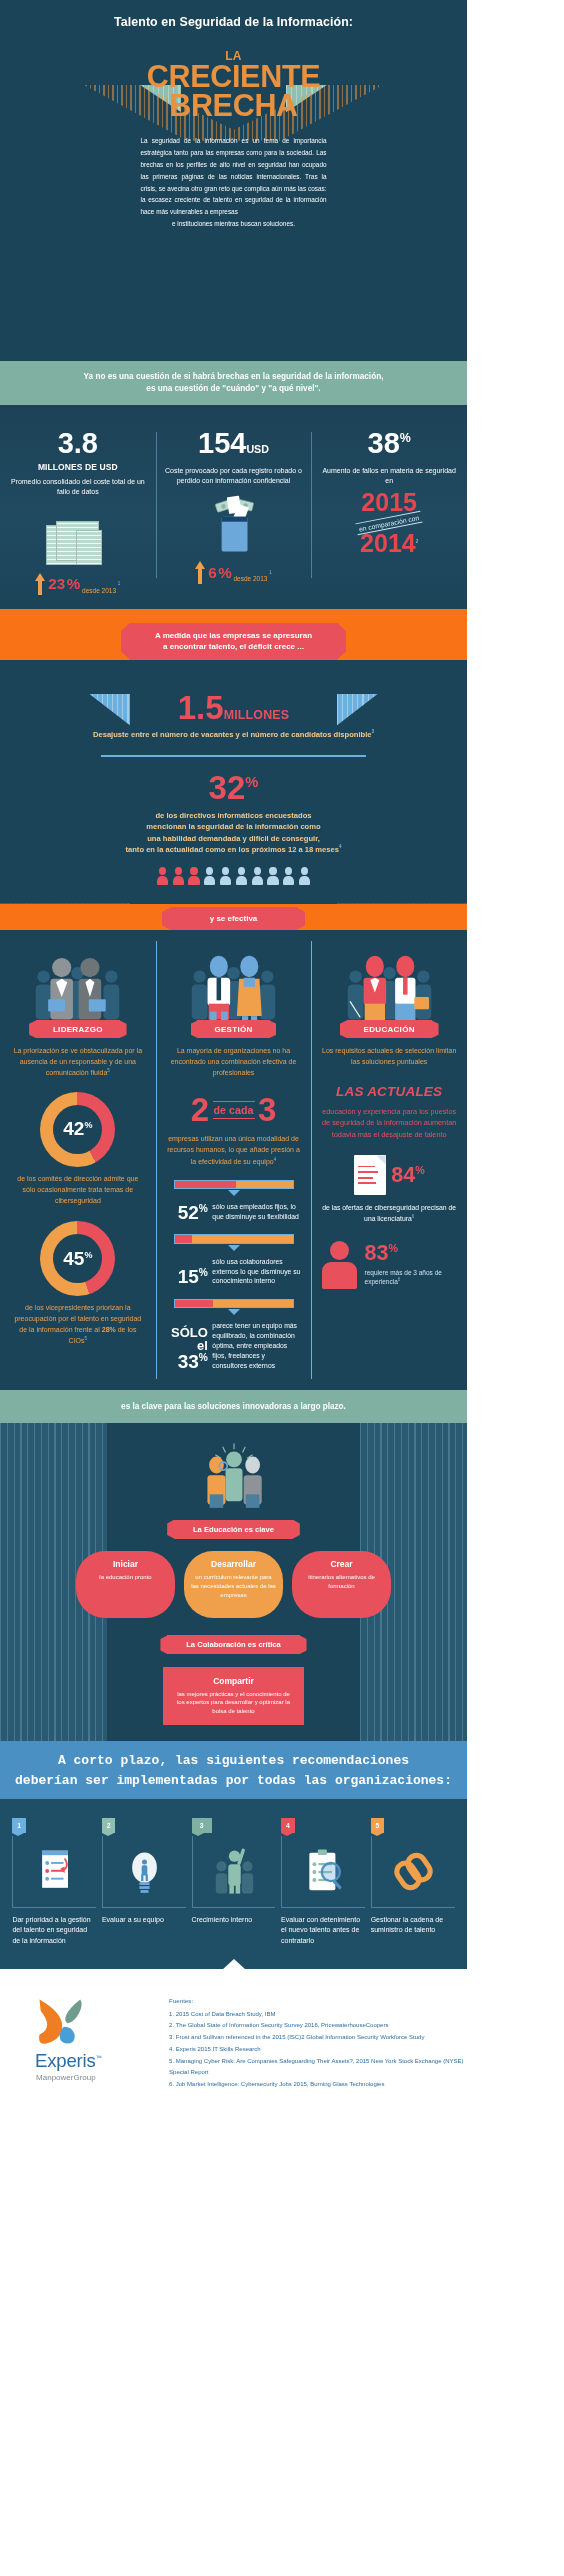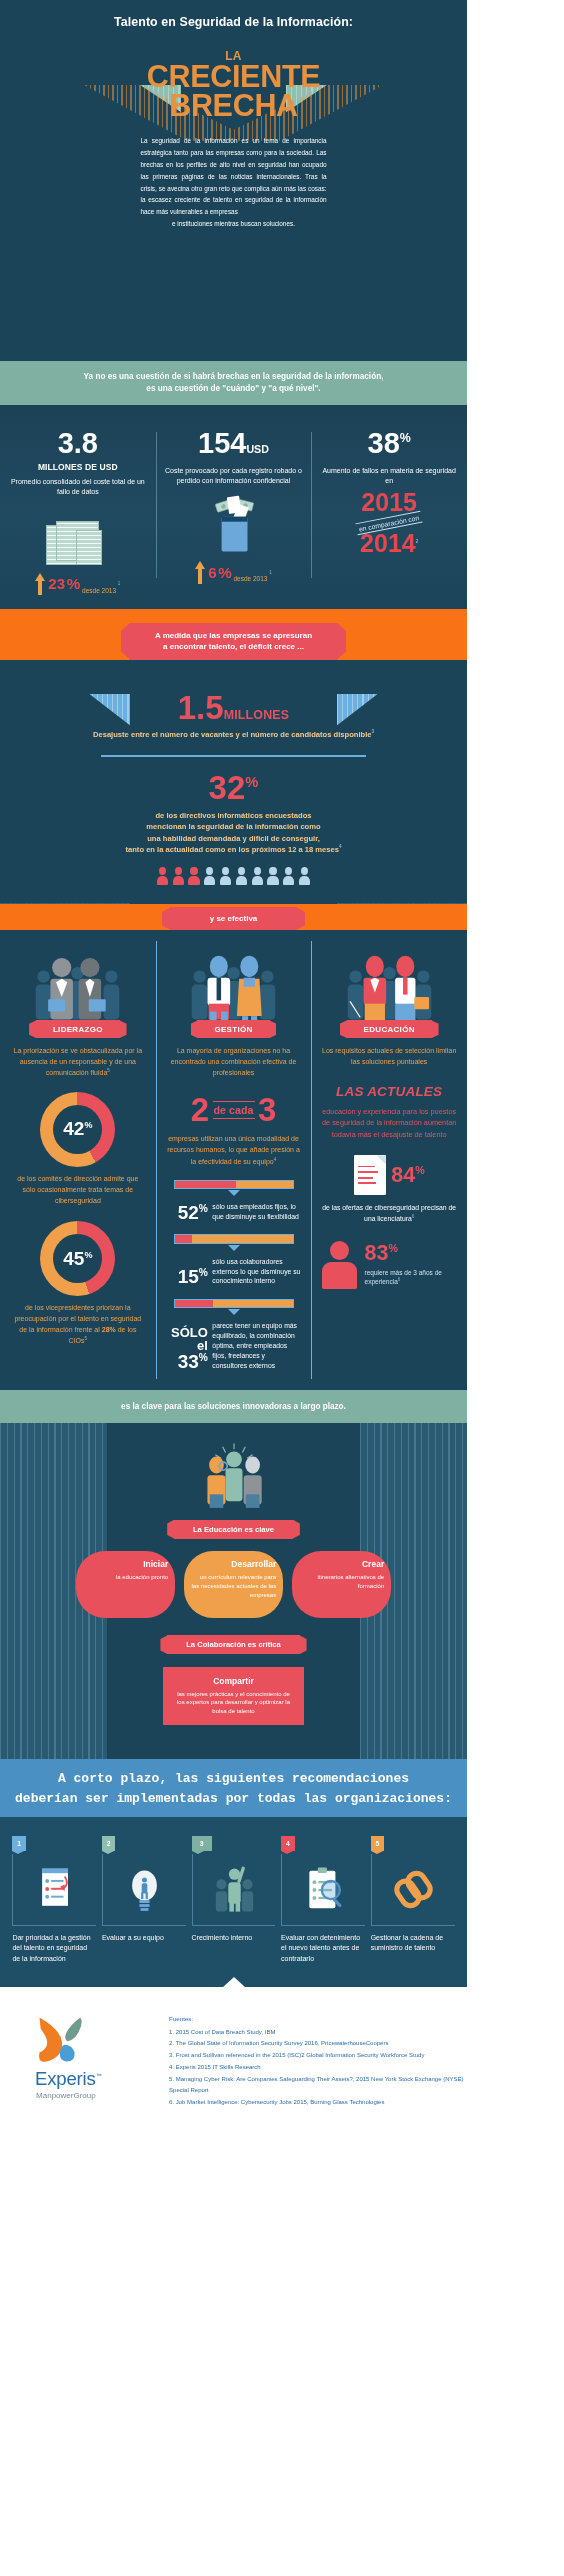--- a/index.html
+++ b/index.html
@@ -224,40 +224,40 @@
   .p83 { margin-top: 17px; display:flex; align-items:center; justify-content:center; gap: 8px; }
   .person-big { width: 35px; }
   .person-big .h { width: 19px; height: 19px; background:#e8505c; border-radius:50%; margin: 0 auto 1.7px; }
   .person-big .b { width: 35px; height: 27px; background:#e8505c; border-radius: 9px 9px 1.7px 1.7px; }
 
   
   .green-band { background: #7fb0a1; padding: 11.3px 0 10.2px; text-align: center; position: relative; }
   .green-band p { font-size: 8.2px; font-weight: bold; line-height: 1.5; }
 
   
-  .sol { background: #1b4459; padding: 17px 0 34px; position: relative; overflow: hidden; }
+  .sol { background: #1b4459; padding: 17px 0 16px; position: relative; overflow: hidden; }
   .sol-circuit-l, .sol-circuit-r {
     position: absolute; top: 0; bottom: 0; width: 107px; background: #2a5a72;
     background-image: repeating-linear-gradient(90deg,
       rgba(140,200,230,.28) 0 1.1px, rgba(255,255,255,0) 1.1px 6.8px);
   }
   .sol-circuit-l { left: 0; } .sol-circuit-r { right: 0; }
   .sol-inner { position: relative; z-index: 4; text-align: center; }
   .trio { height: 68px; display:flex; align-items:flex-end; justify-content:center; gap: 1.1px; }
   .sol-chip {
     display: inline-block; background: #e8505c; color: #fff; font-size: 7.6px;
     font-weight: bold; padding: 5.1px 19px; margin-top: 11.3px; position: relative;
   }
   .sol-chip::before, .sol-chip::after { content:""; position:absolute; top:0; bottom:0; width:7.3px; background:#e8505c; }
   .sol-chip::before { left:-6.8px; clip-path: polygon(100% 0,100% 100%,0 80%,0 20%); }
   .sol-chip::after  { right:-6.8px; clip-path: polygon(0 0,0 100%,100% 80%,100% 20%); }
   .cards { display: flex; justify-content: center; gap: 9px; margin-top: 12.4px; }
   .card {
     width: 99px; min-height: 67px; background: #e8505c; color: #fff;
-    padding: 8px 6.8px; text-align: right; border-radius: 29px;
+    padding: 8px 6.8px; text-align: center; border-radius: 29px;
   }
   .card.alt { background: #f0a04b; }
   .card h4 { font-size: 8.5px; font-weight: bold; margin-bottom: 4px; }
   .card p { font-size: 6px; line-height: 1.45; }
   .card-big { width: 141px; margin: 12.4px auto 0; background: #e8505c; padding: 9px 10.2px; text-align: center; }
   .card-big h4 { font-size: 8.5px; font-weight: bold; margin-bottom: 4px; }
   .card-big p { font-size: 6px; line-height: 1.45; }
 
   
   .rec-band { background: #4a90c2; padding: 10.2px 0 9px; text-align: center; position: relative; }

